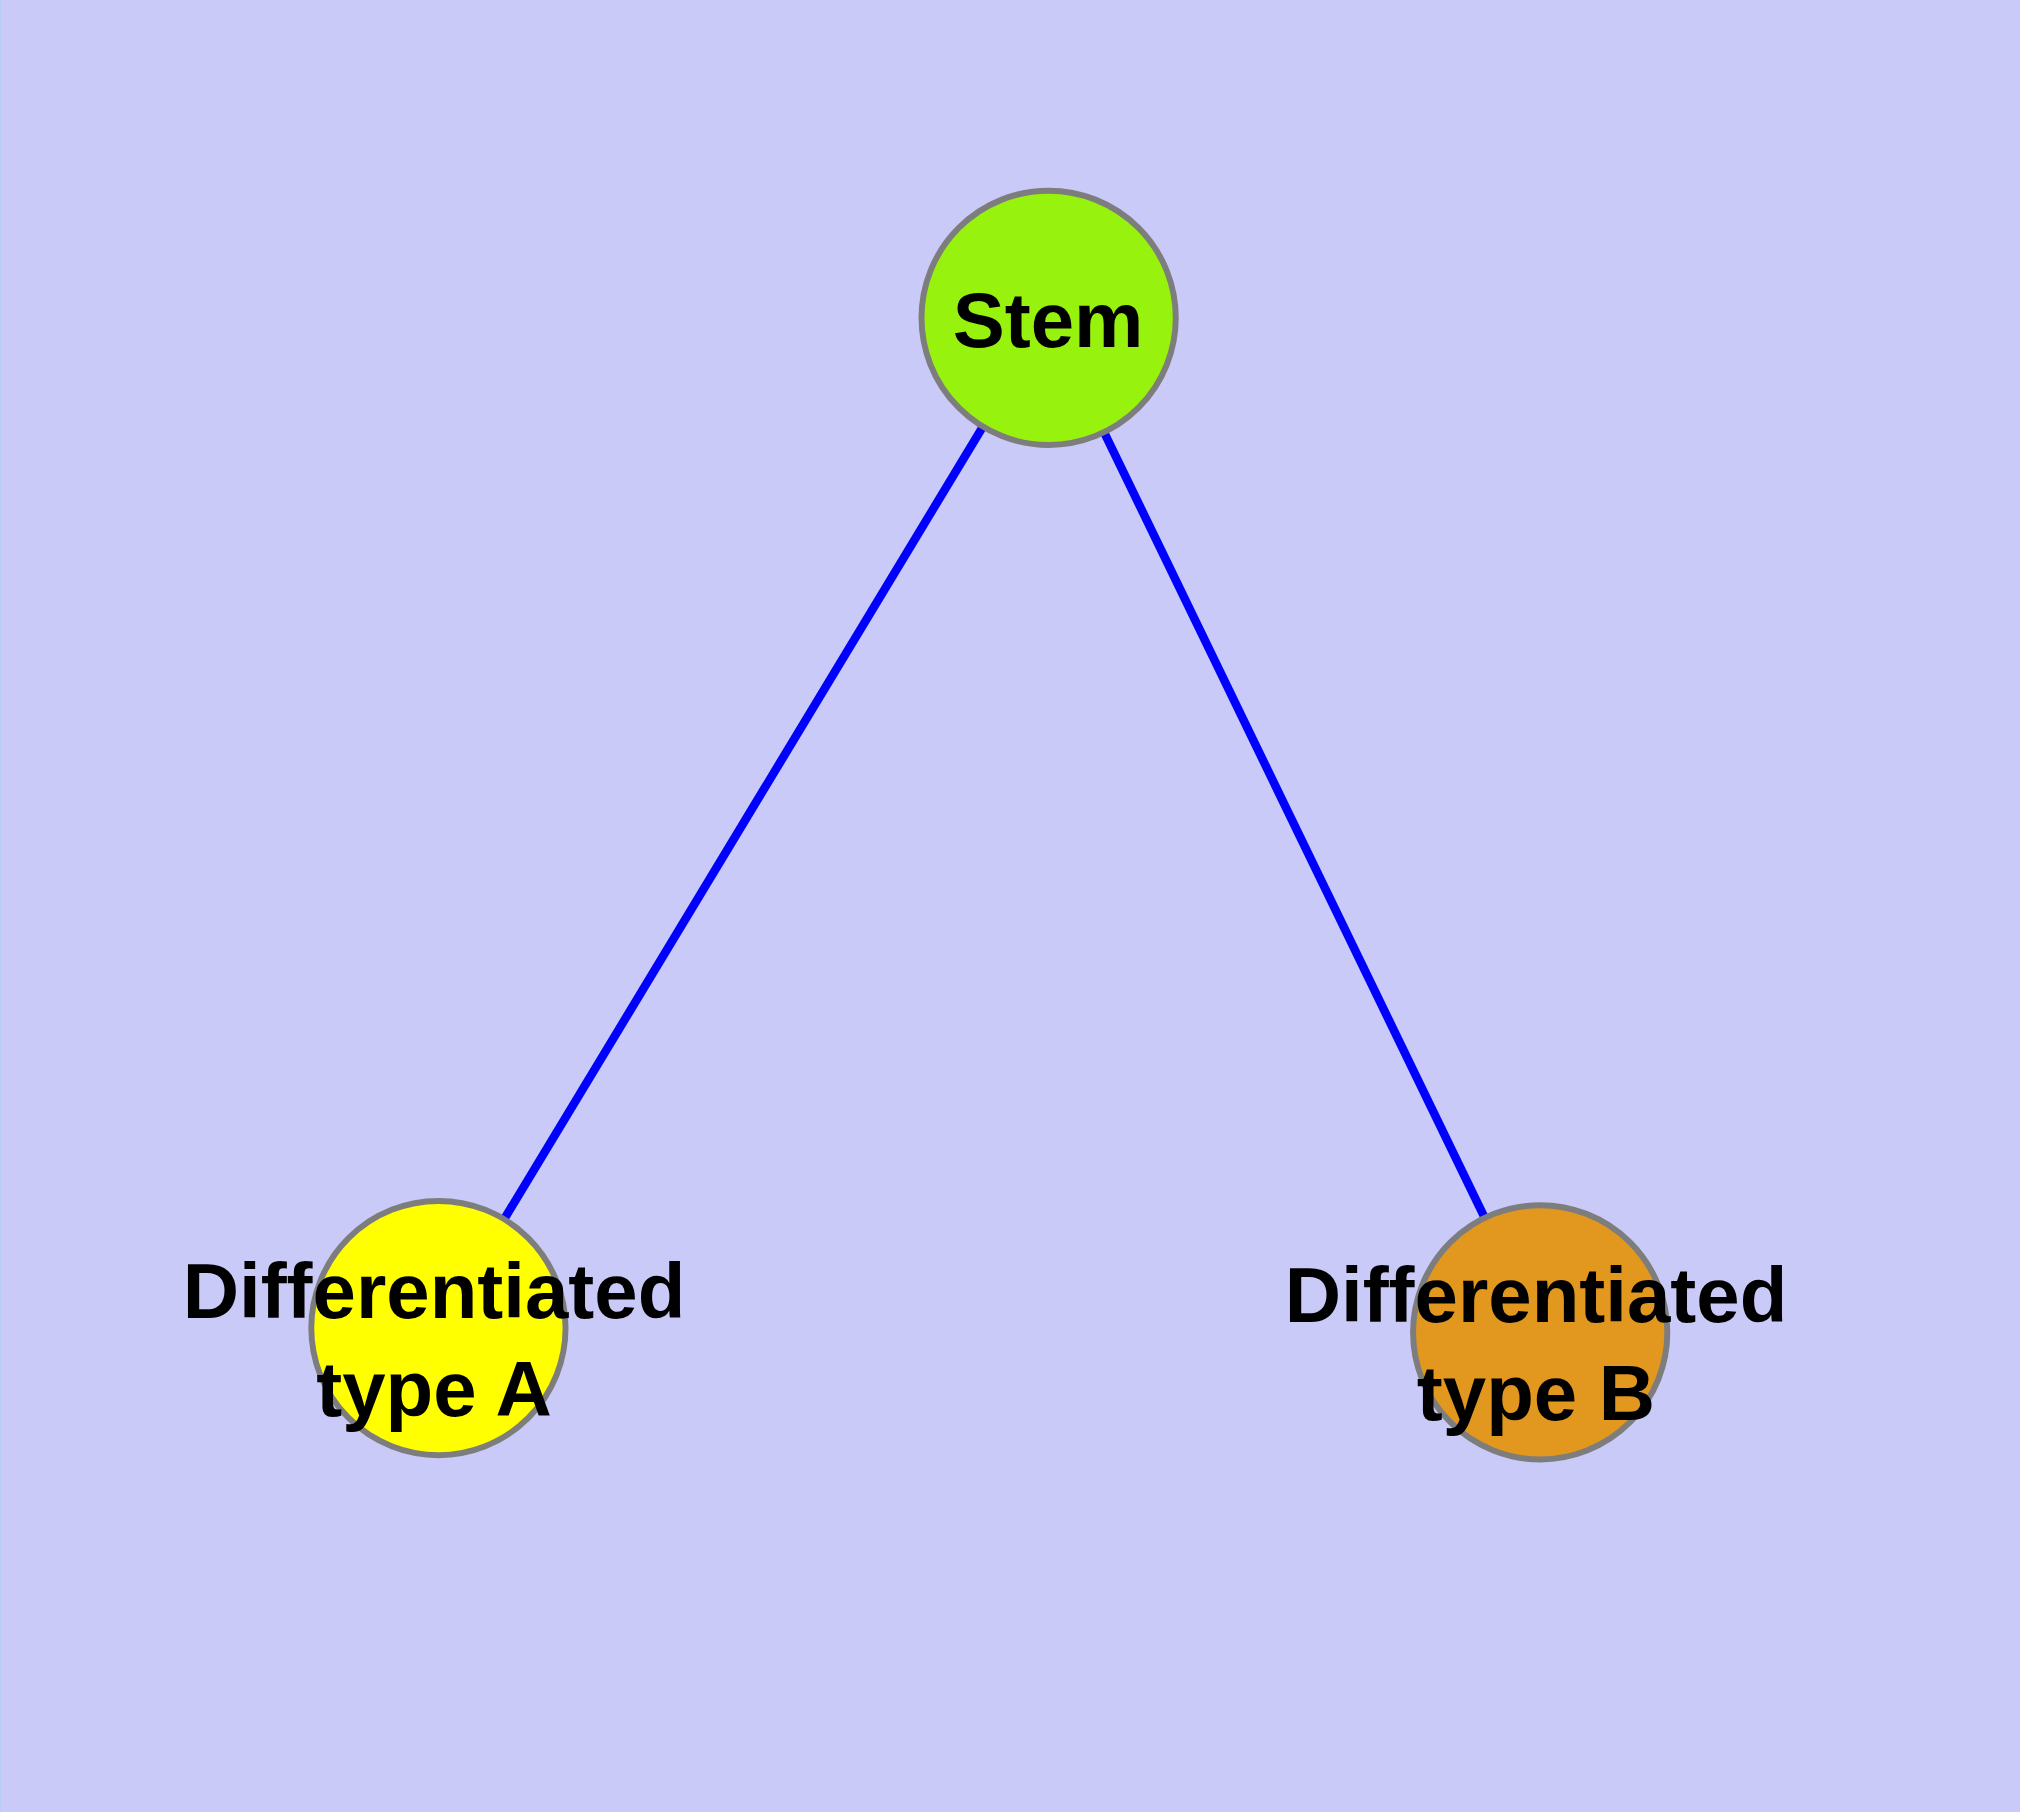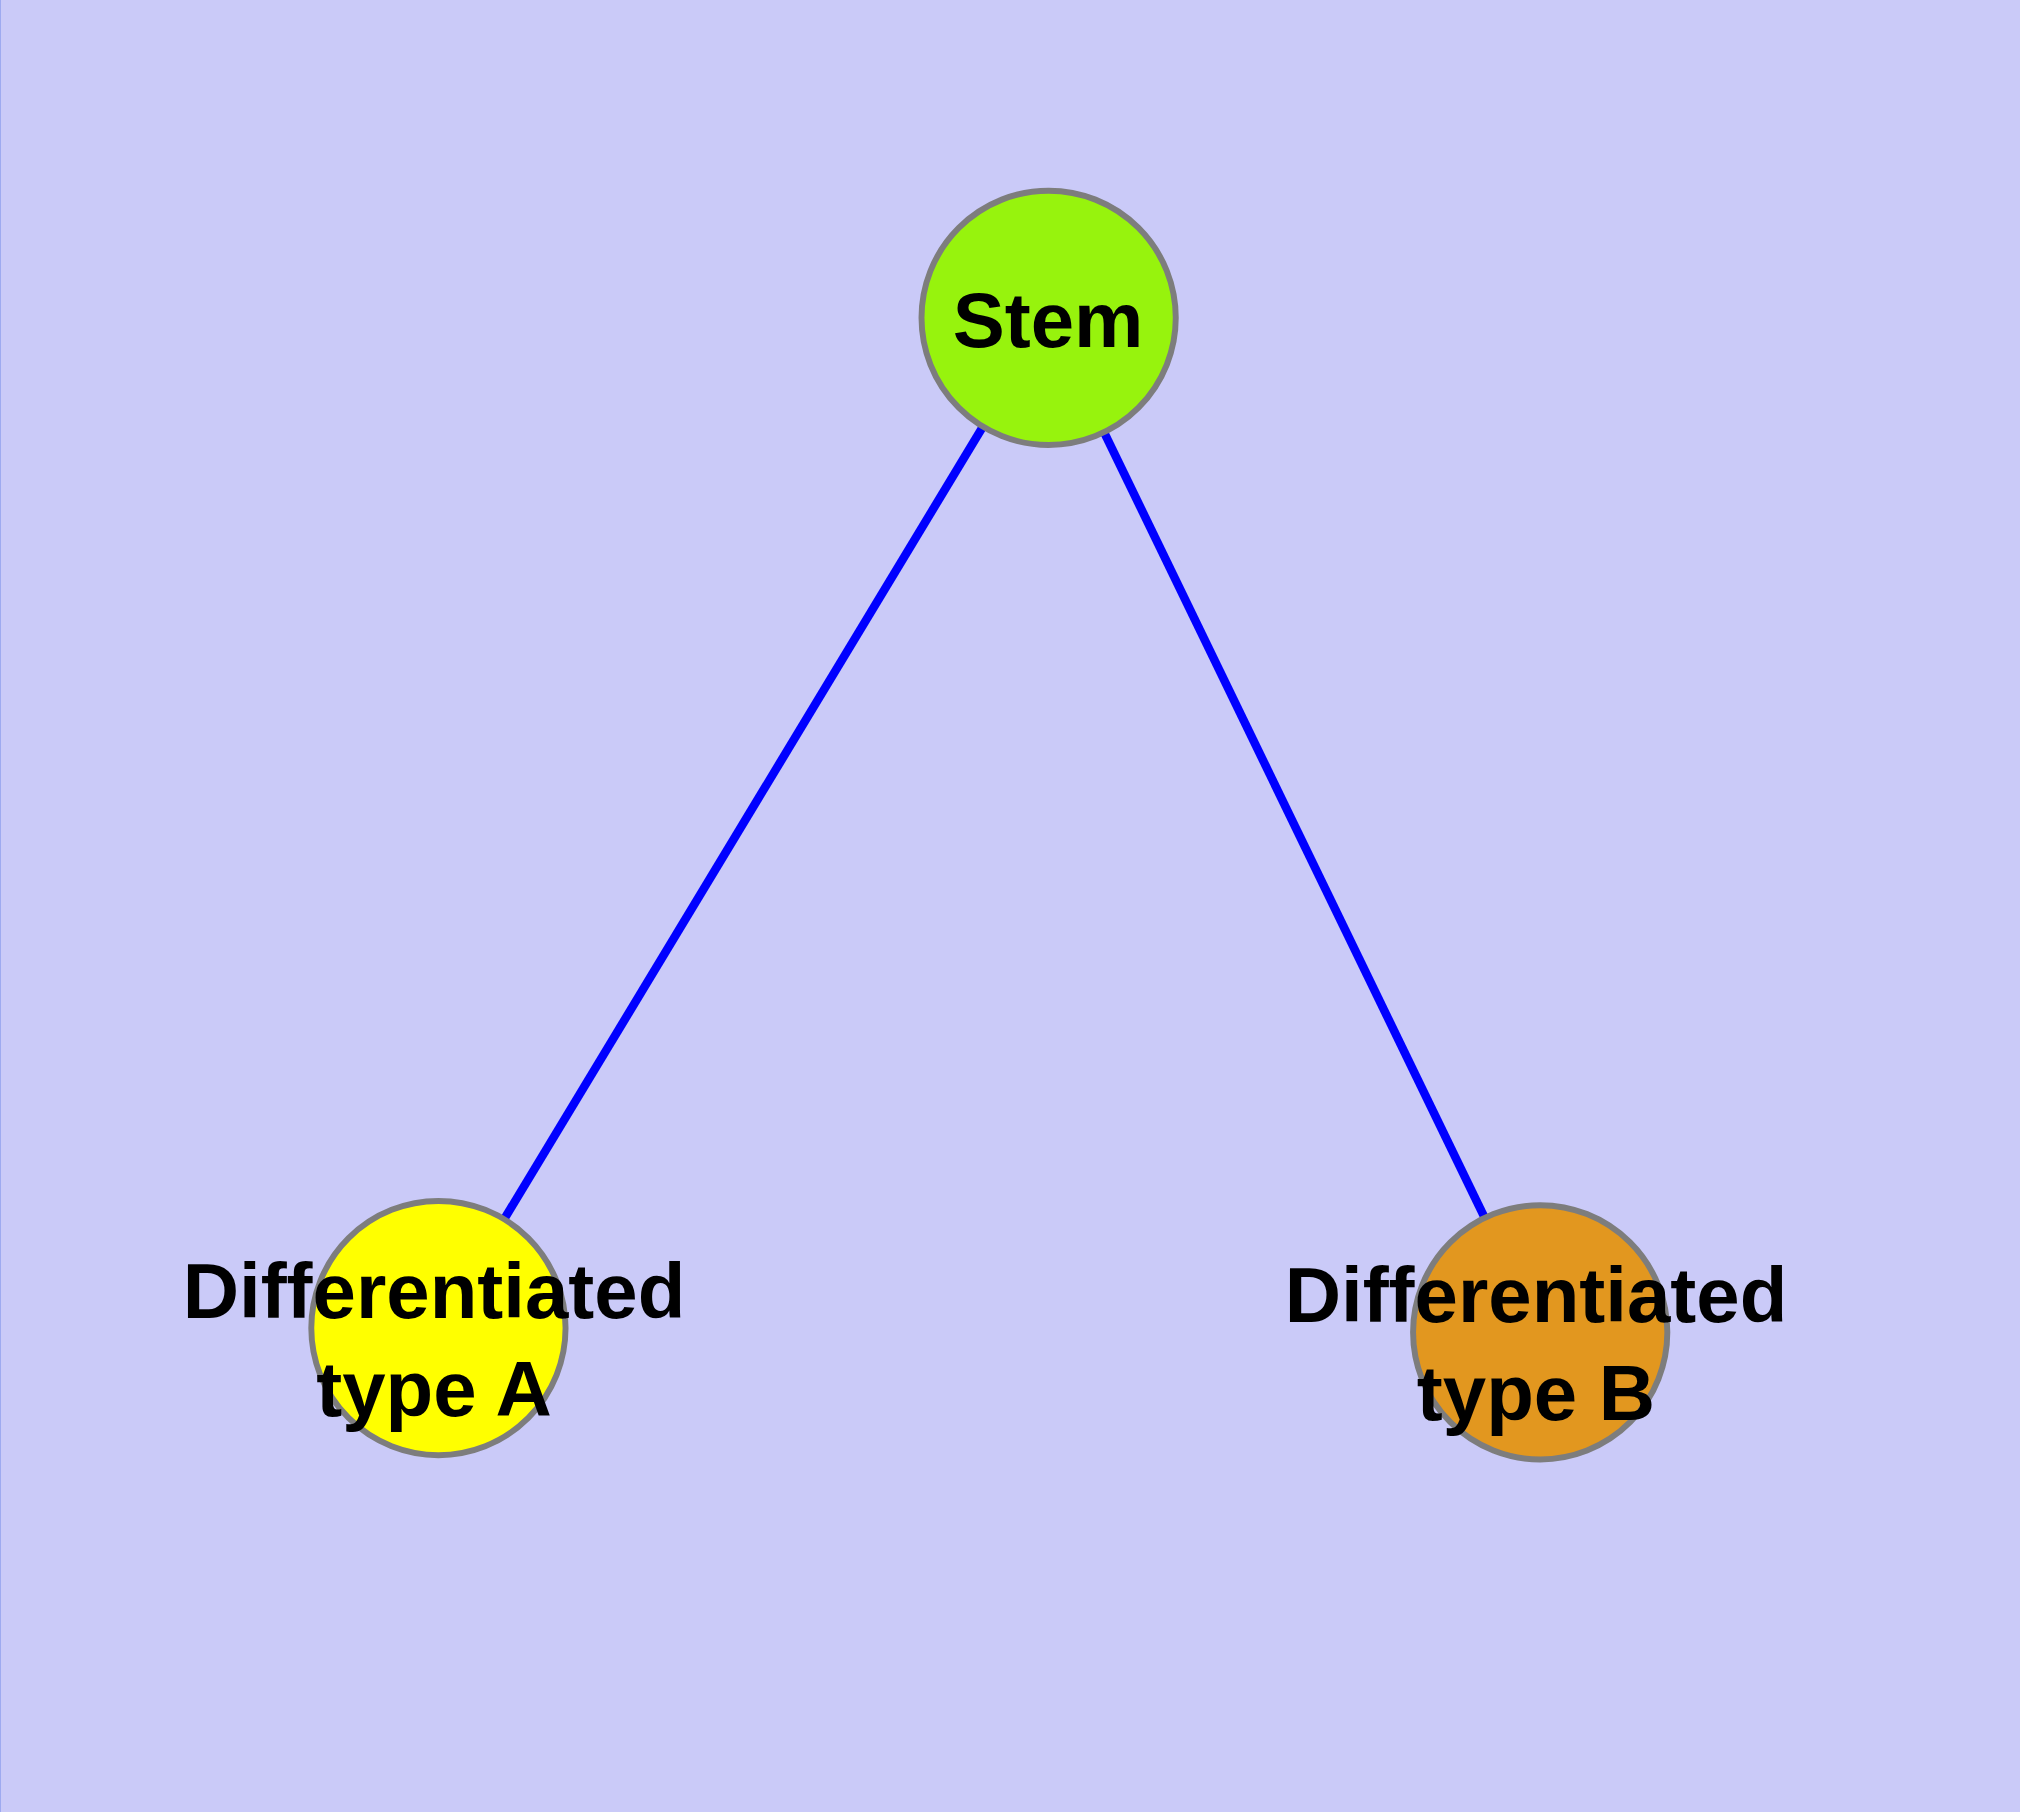--- a/index.html
+++ b/index.html
@@ -37,21 +37,21 @@
     font-weight: bold;
     line-height: 1.26;
     text-align: center;
     white-space: pre-line;
     letter-spacing: 0px;
   }
 </style>
 </head>
 <body>
 
-<div id="canvas" style="background: #1d4ed8;">
+<div id="canvas" style="background: #7dd3fc;">
 
   <svg id="graph-svg" viewBox="0 0 2384 2138" xmlns="http://www.w3.org/2000/svg">
 
     <rect x="0" y="0" width="2384" height="2138" fill="#cacaf8"></rect>
 
     <line class="edge" x1="1237" y1="375" x2="517" y2="1567" stroke="#0000ff"></line>
 
     <line class="edge" x1="1237" y1="375" x2="1817" y2="1572" stroke="#0000ff"></line>
 
     <circle class="node-circle" cx="1237" cy="375" r="150" fill="#97f30d" stroke="#7d7d7d"></circle>

